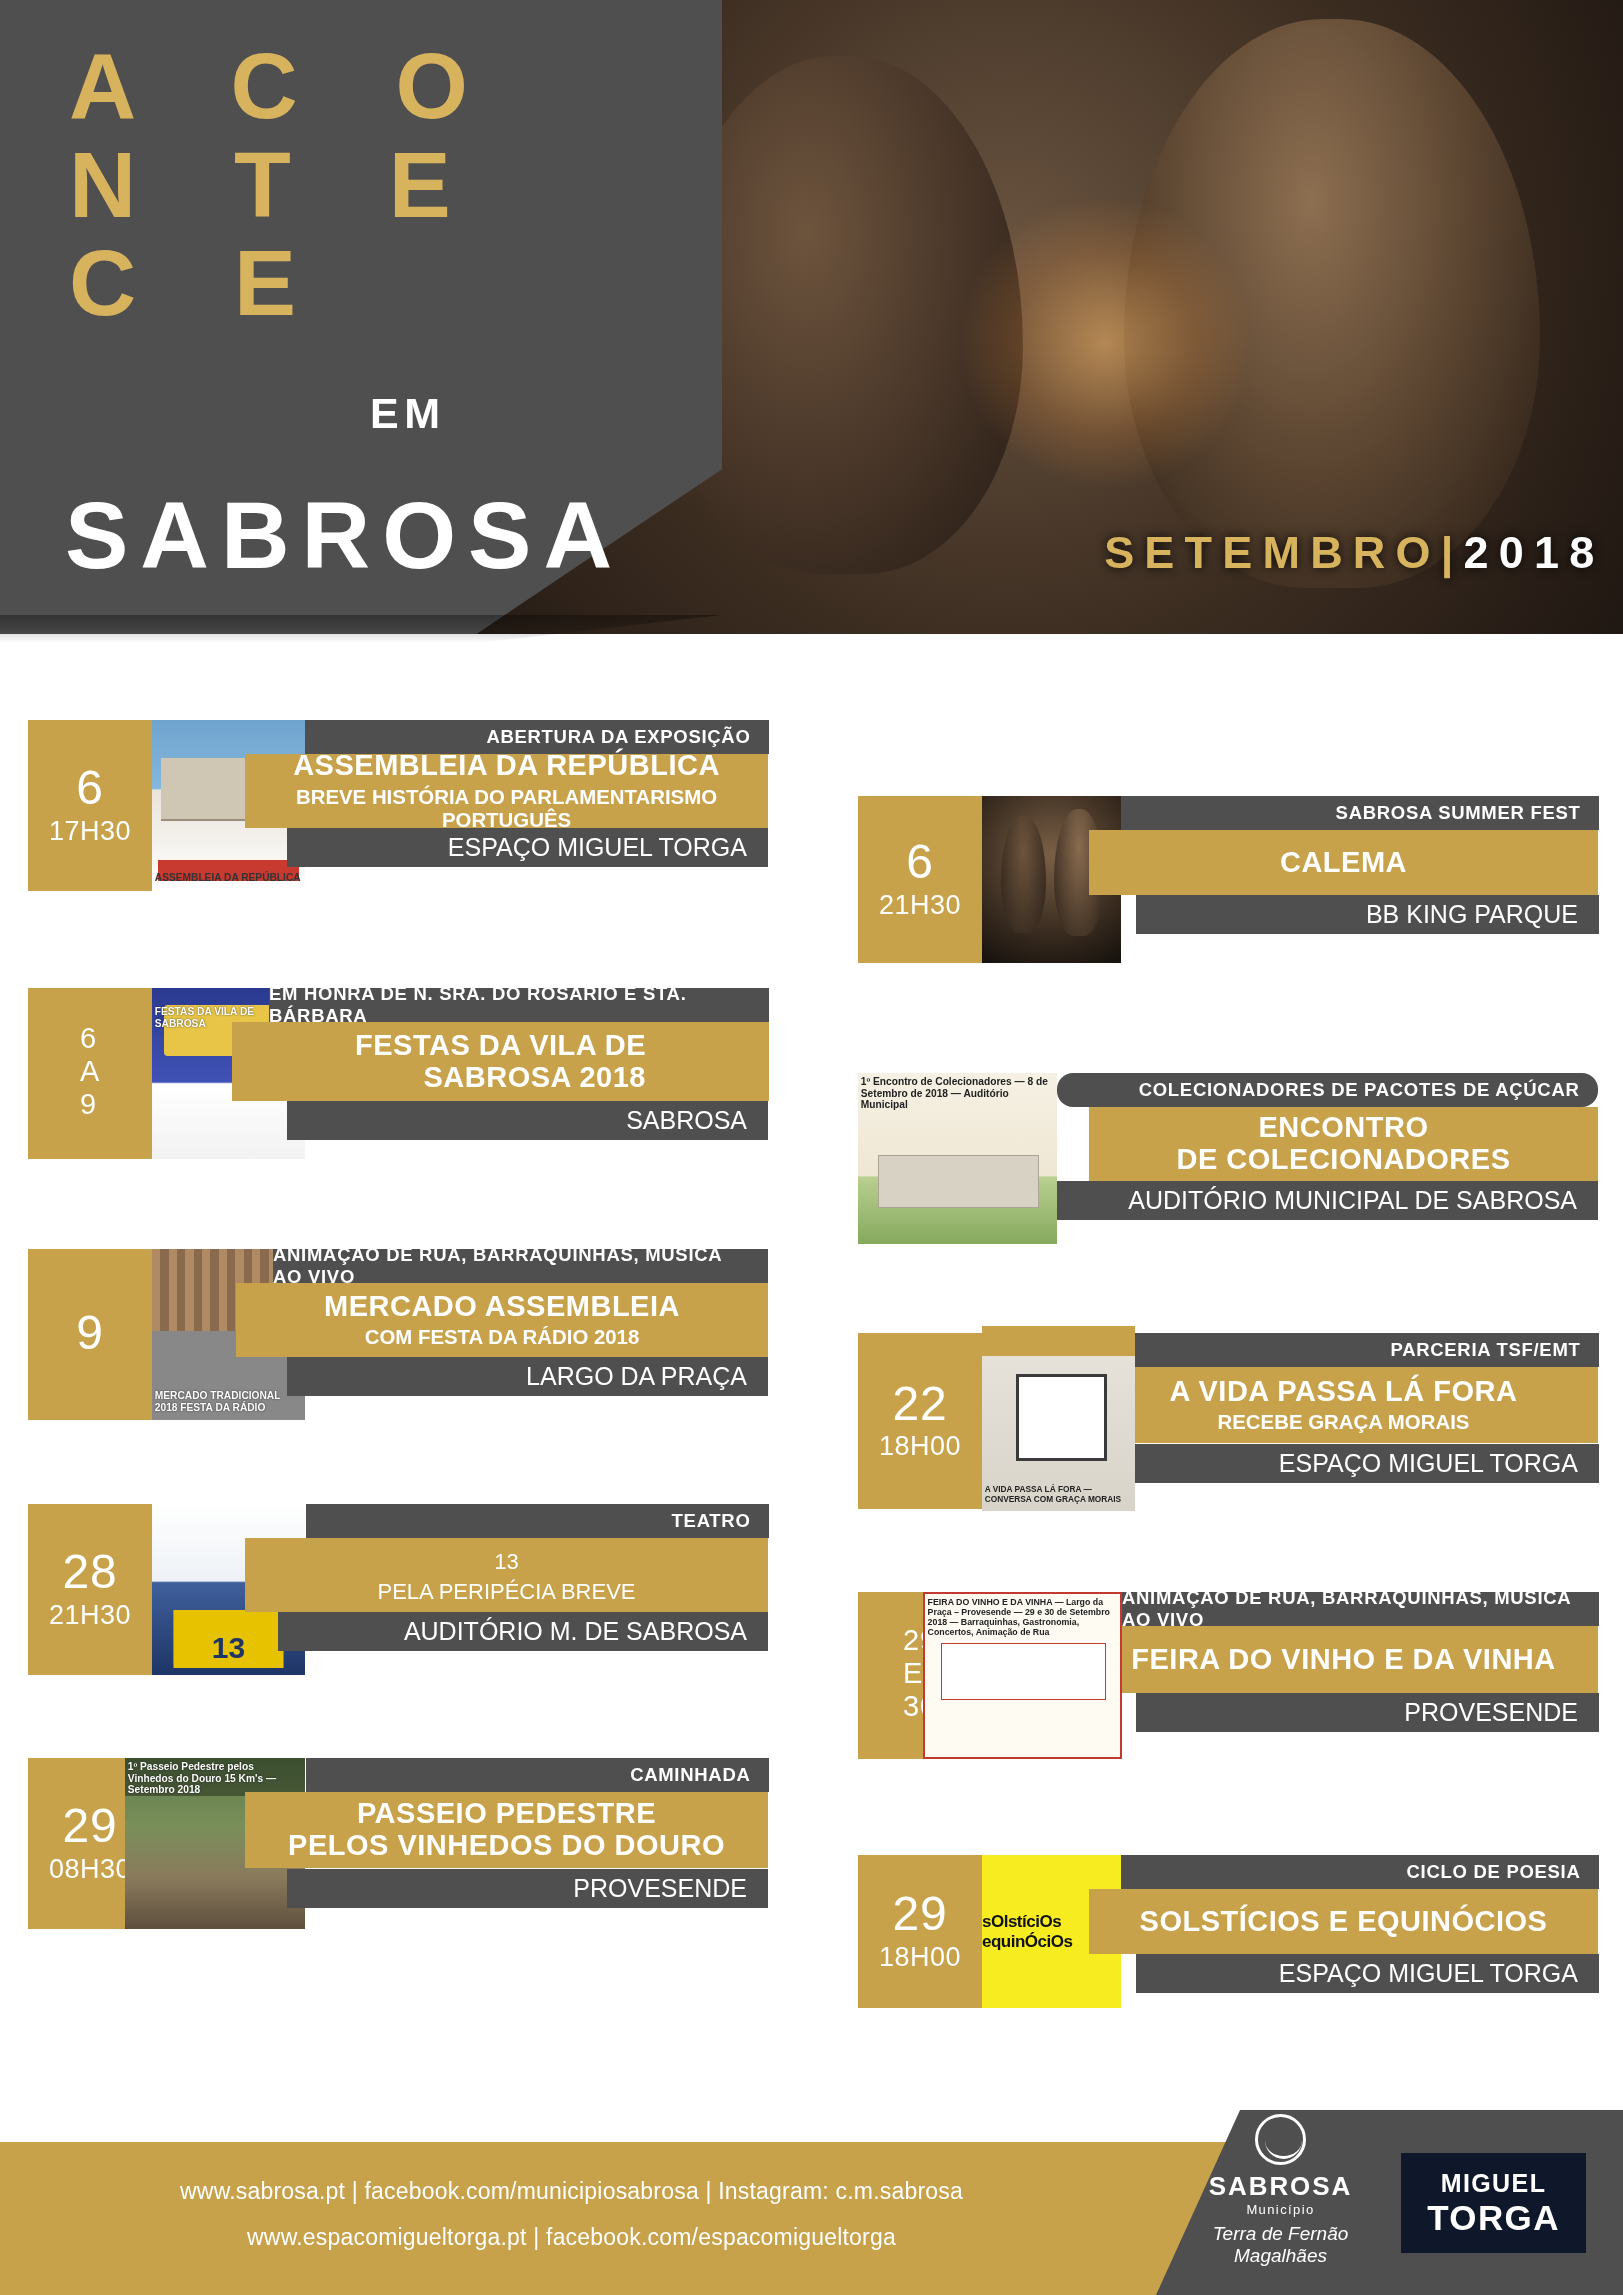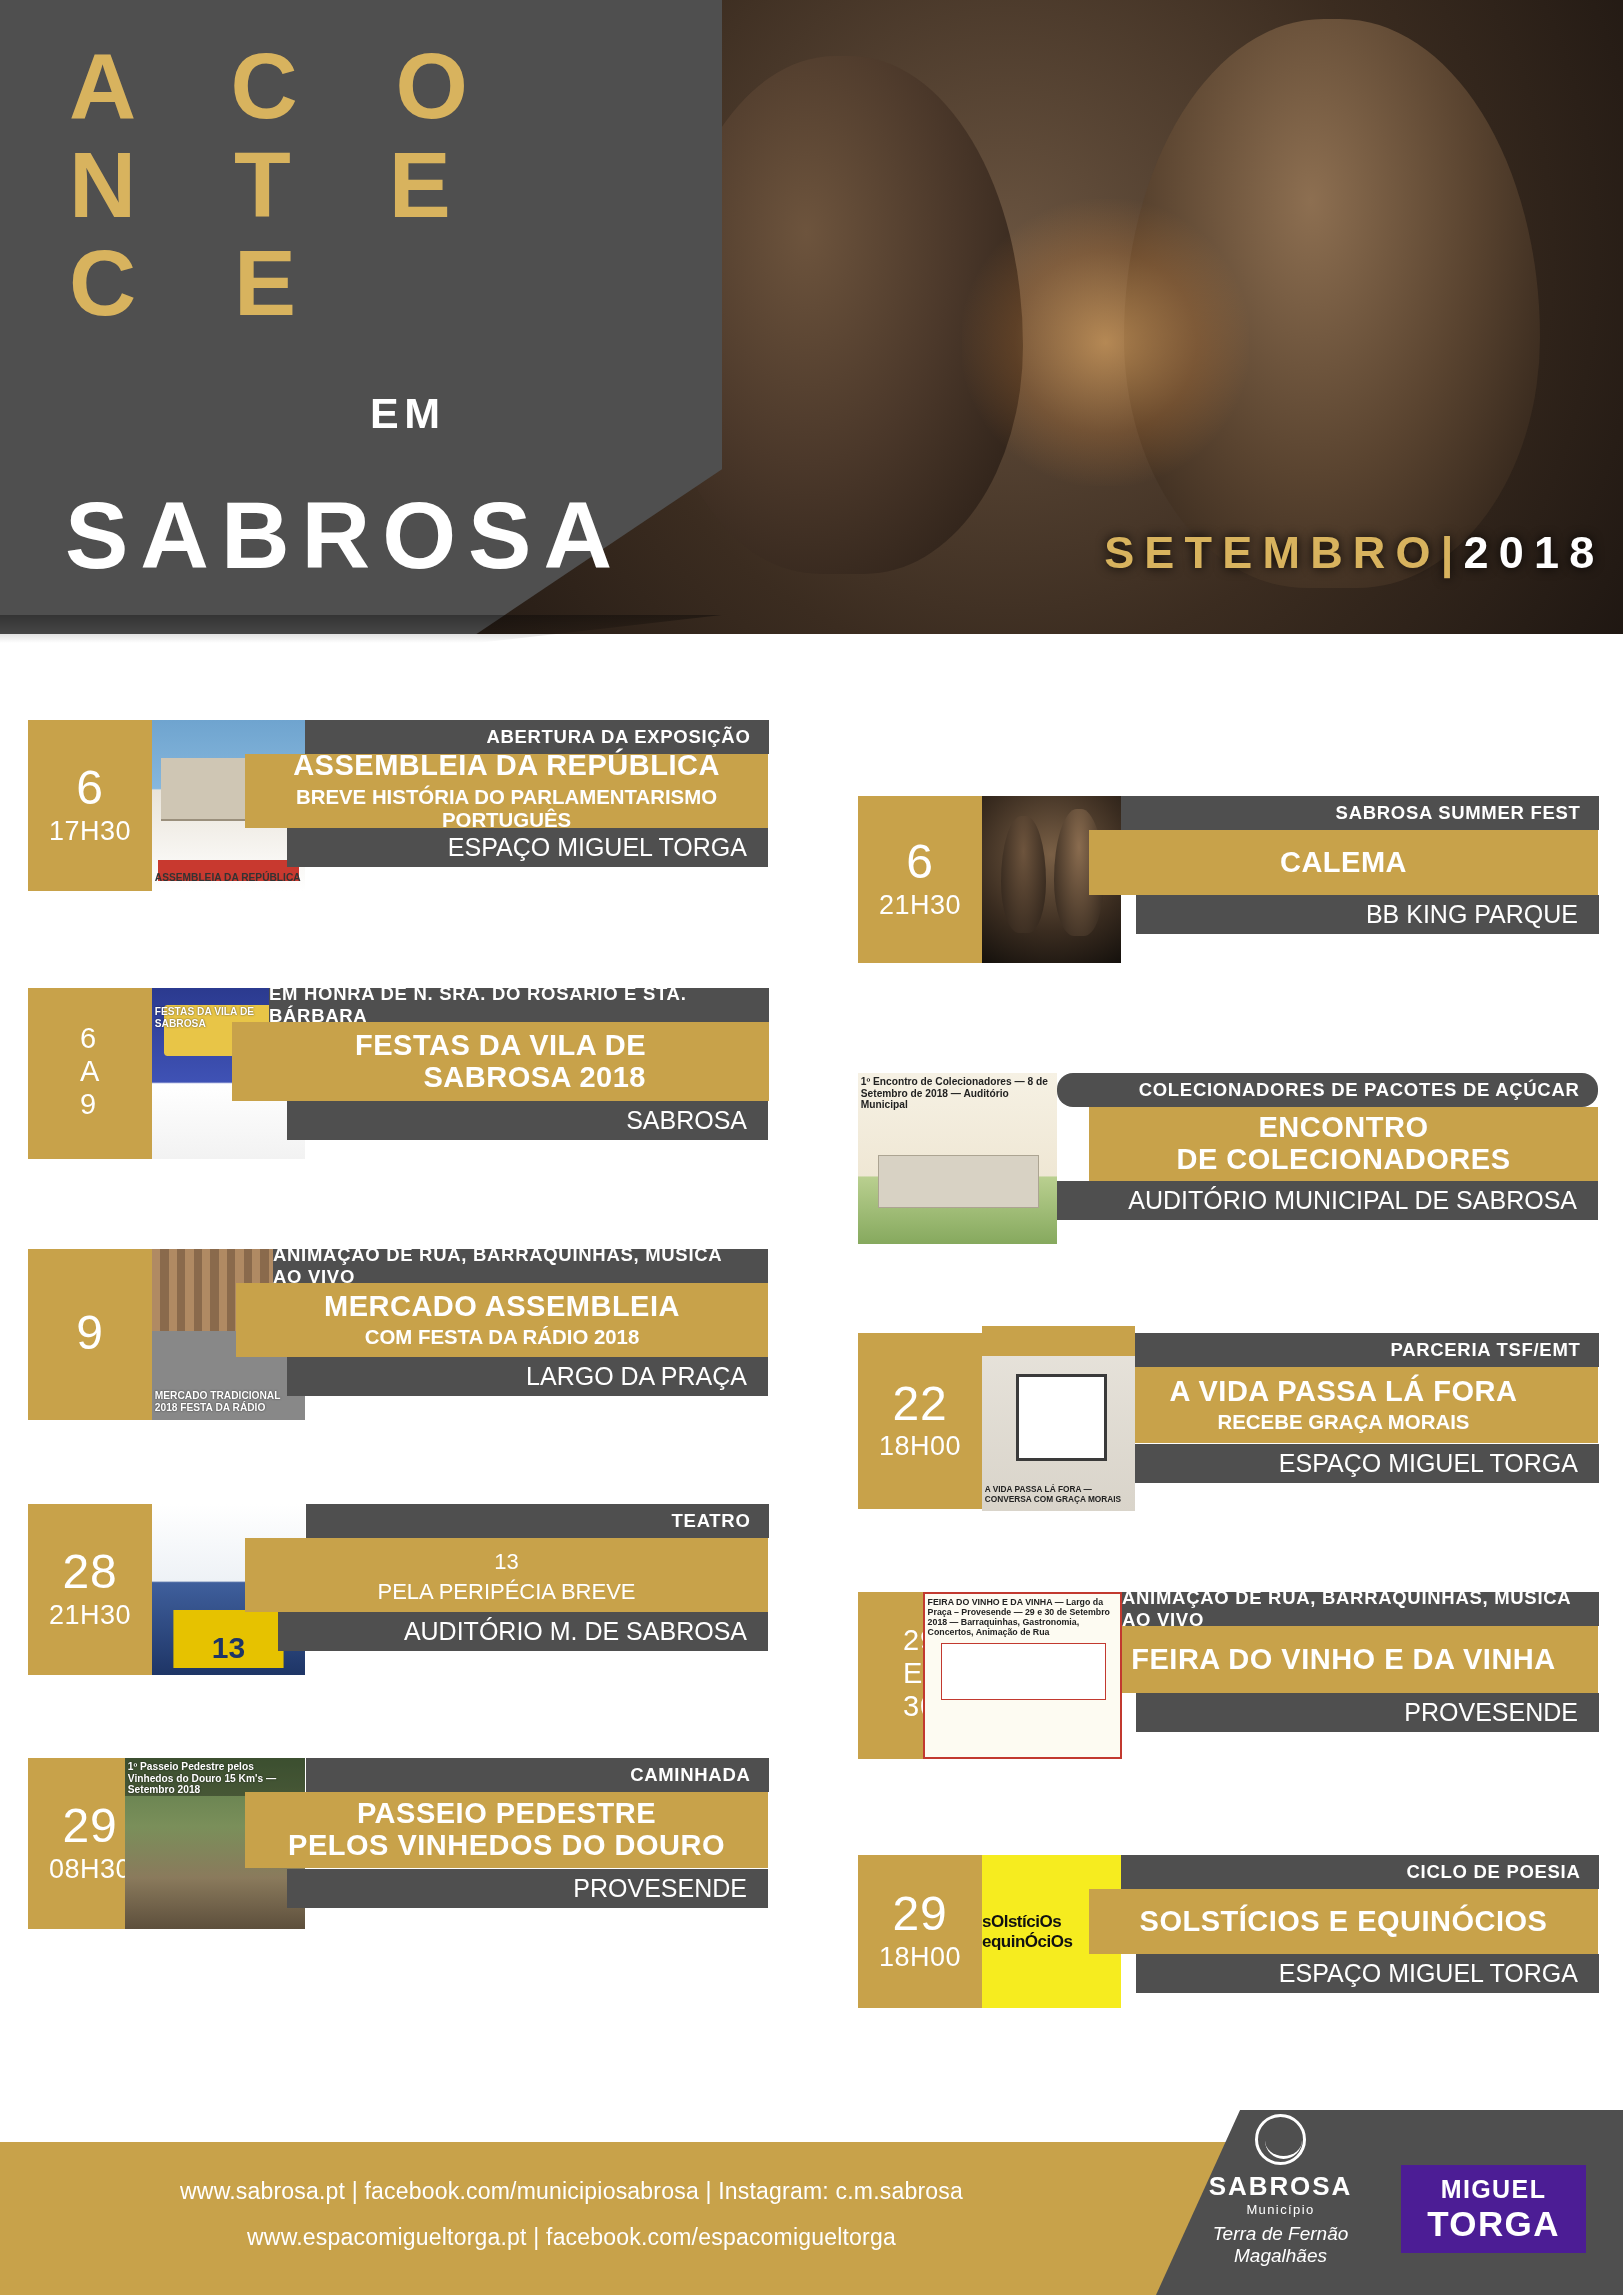--- a/index.html
+++ b/index.html
@@ -218,22 +218,22 @@
   }
   .logo-sabrosa .mark::after {
     content: ""; position: absolute; left: 6.5px; top: 21px; width: 37px; height: 18.5px;
     border-bottom: 3.2px solid #ffffff; border-radius: 0 0 28px 28px;
   }
   .logo-sabrosa .nm { font-size: 26px; font-weight: bold; letter-spacing: 1.9px; }
   .logo-sabrosa .sub { font-size: 13px; letter-spacing: 1.4px; }
   .logo-sabrosa .tag { font-size: 19px; font-style: italic; margin-top: 6.5px; }
 
   .logo-torga {
-    position: absolute; right: 37px; bottom: 42px; width: 185px; height: 88px;
-    background: #4c1d95; display: flex; flex-direction: column;
+    position: absolute; right: 37px; bottom: 42px; width: 185px; height: 100px;
+    background: #0f172a; display: flex; flex-direction: column;
     align-items: center; justify-content: center; color: #ffffff;
   }
   .logo-torga .l1 { font-size: 25px; font-weight: bold; letter-spacing: 1.4px; }
   .logo-torga .l2 { font-size: 35px; font-weight: bold; letter-spacing: 1.4px; }
 </style>
 </head>
 <body>
 
 <div class="poster">
 

